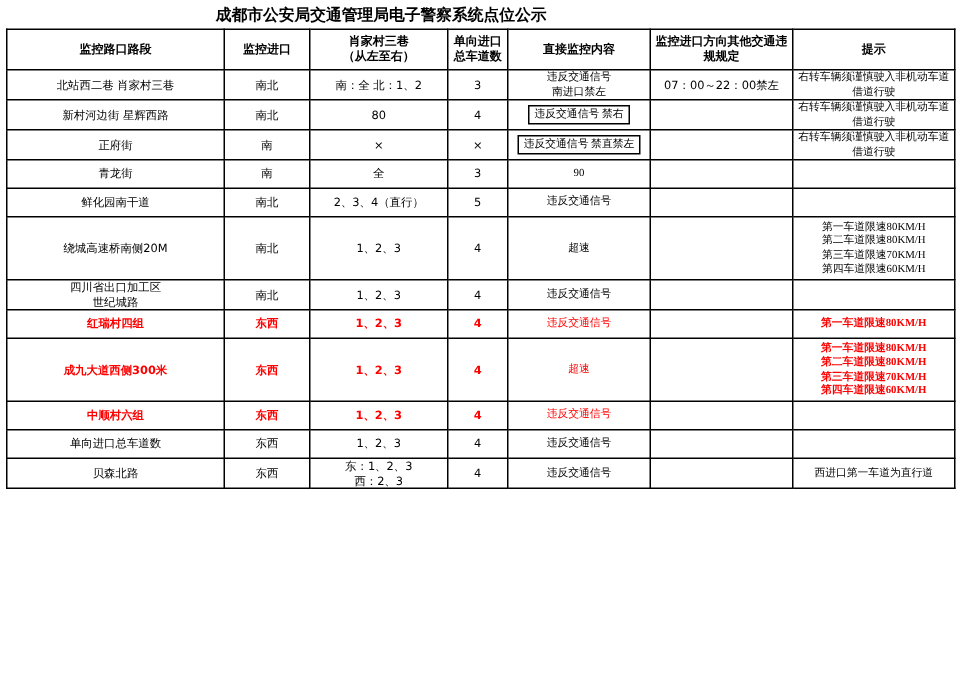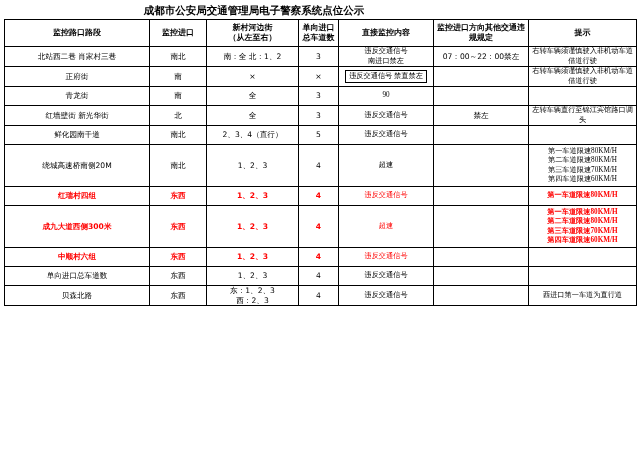--- a/index.html
+++ b/index.html
@@ -87,21 +87,21 @@
     </colgroup>
     <thead>
       <tr>
         <th>
             <span class="nl">监控路口路段</span>
           </th>
         <th>
             <span class="nl">监控进口</span>
           </th>
         <th>
-            <span class="nl">新村河边街</span>
+            <span class="nl">肖家村三巷</span>
             <span class="nl">（从左至右）</span>
           </th>
         <th>
             <span class="nl">单向进口总车道数</span>
           </th>
         <th>
             <span class="nl">直接监控内容</span>
           </th>
         <th>
             <span class="nl">监控进口方向其他交通违规规定</span>
@@ -131,20 +131,41 @@
           </td>
           <td>
             <span class="nl">07：00～22：00禁左</span>
           </td>
           <td class=" mini">
             <span class="nl">右转车辆须谨慎驶入非机动车道借道行驶</span>
           </td>
         </tr>
         <tr>
           <td class="road ">
+            <span class="nl">新村河边街  星辉西路</span>
+          </td>
+          <td>
+            <span class="nl">南北</span>
+          </td>
+          <td>
+            <span class="nl">80</span>
+          </td>
+          <td>
+            <span class="nl">4</span>
+          </td>
+          <td class="mini"><span class="boxed"><span class="nl">违反交通信号  禁右</span></span></td>
+          <td>
+            <span class="nl"></span>
+          </td>
+          <td class=" mini">
+            <span class="nl">右转车辆须谨慎驶入非机动车道借道行驶</span>
+          </td>
+        </tr>
+        <tr>
+          <td class="road ">
             <span class="nl">正府街</span>
           </td>
           <td>
             <span class="nl">南</span>
           </td>
           <td>
             <span class="nl">×</span>
           </td>
           <td>
             <span class="nl">×</span>
@@ -171,43 +192,20 @@
             <span class="nl">3</span>
           </td>
           <td class="mini">
             <span class="nl">90</span>
           </td>
           <td>
             <span class="nl"></span>
           </td>
           <td class=" mini">
             <span class="nl"></span>
-          </td>
-        </tr>
-        <tr>
-          <td class="road ">
-            <span class="nl">红墙壁街  新光华街</span>
-          </td>
-          <td>
-            <span class="nl">北</span>
-          </td>
-          <td>
-            <span class="nl">全</span>
-          </td>
-          <td>
-            <span class="nl">3</span>
-          </td>
-          <td class="mini">
-            <span class="nl">违反交通信号</span>
-          </td>
-          <td>
-            <span class="nl">禁左</span>
-          </td>
-          <td class=" mini">
-            <span class="nl">左转车辆直行至锦江宾馆路口调头</span>
           </td>
         </tr>
         <tr>
           <td class="road ">
             <span class="nl">鲜化园南干道</span>
           </td>
           <td>
             <span class="nl">南北</span>
           </td>
           <td>
@@ -243,20 +241,44 @@
             <span class="nl">超速</span>
           </td>
           <td>
             <span class="nl"></span>
           </td>
           <td class=" mini">
             <span class="nl">第一车道限速80KM/H</span>
             <span class="nl">第二车道限速80KM/H</span>
             <span class="nl">第三车道限速70KM/H</span>
             <span class="nl">第四车道限速60KM/H</span>
+          </td>
+        </tr>
+        <tr>
+          <td class="road ">
+            <span class="nl">四川省出口加工区</span>
+            <span class="nl">世纪城路</span>
+          </td>
+          <td>
+            <span class="nl">南北</span>
+          </td>
+          <td>
+            <span class="nl">1、2、3</span>
+          </td>
+          <td>
+            <span class="nl">4</span>
+          </td>
+          <td class="mini">
+            <span class="nl">违反交通信号</span>
+          </td>
+          <td>
+            <span class="nl"></span>
+          </td>
+          <td class=" mini">
+            <span class="nl"></span>
           </td>
         </tr>
         <tr>
           <td class="road redb">
             <span class="nl">红瑞村四组</span>
           </td>
           <td class="redb">
             <span class="nl">东西</span>
           </td>
           <td class="redb">

